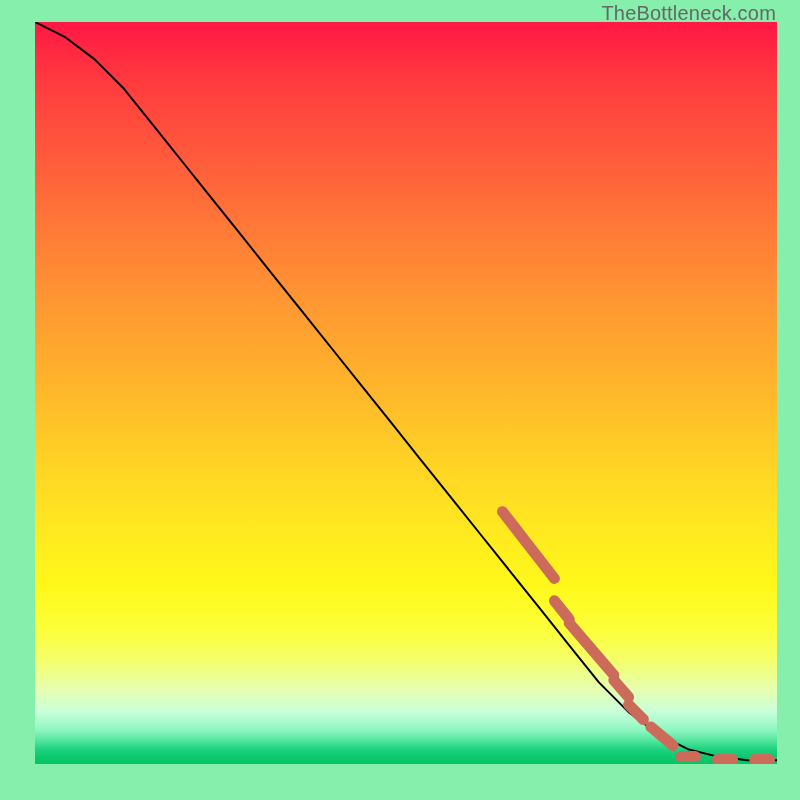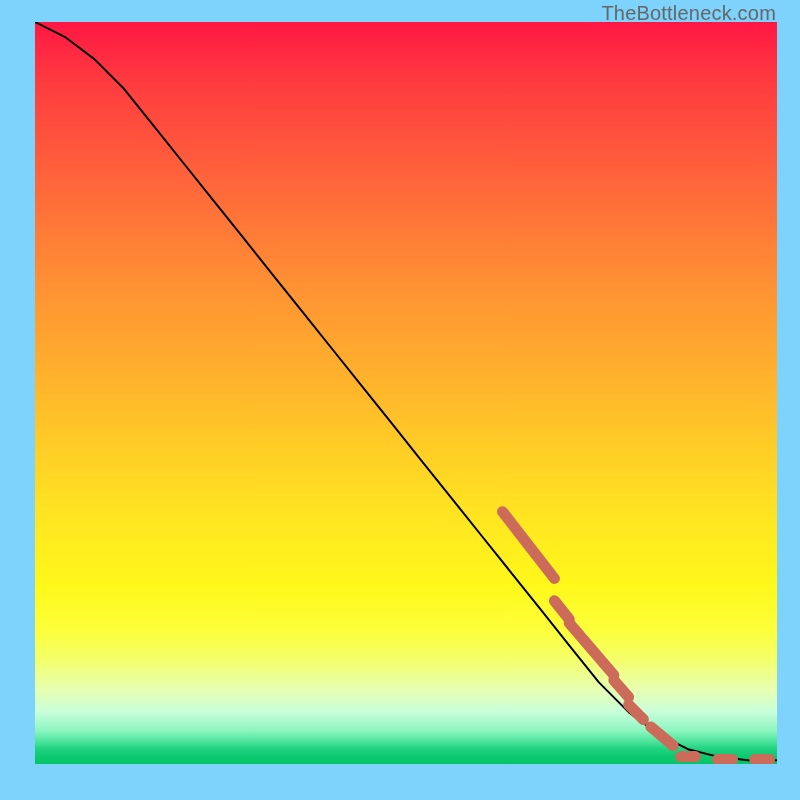--- a/index.html
+++ b/index.html
@@ -7,21 +7,21 @@
     padding: 0;
     width: 800px;
     height: 800px;
     background: #000;
     overflow: hidden;
     font-family: Arial, Helvetica, sans-serif;
   }
   .frame {
     position: absolute;
     inset: 0;
-    background: #7dd3fc;
+    background: #86efac;
   }
   .plot {
     position: absolute;
     left: 35px;
     top: 22px;
     width: 742px;
     height: 742px;
   }
   .gradient {
     position: absolute;

